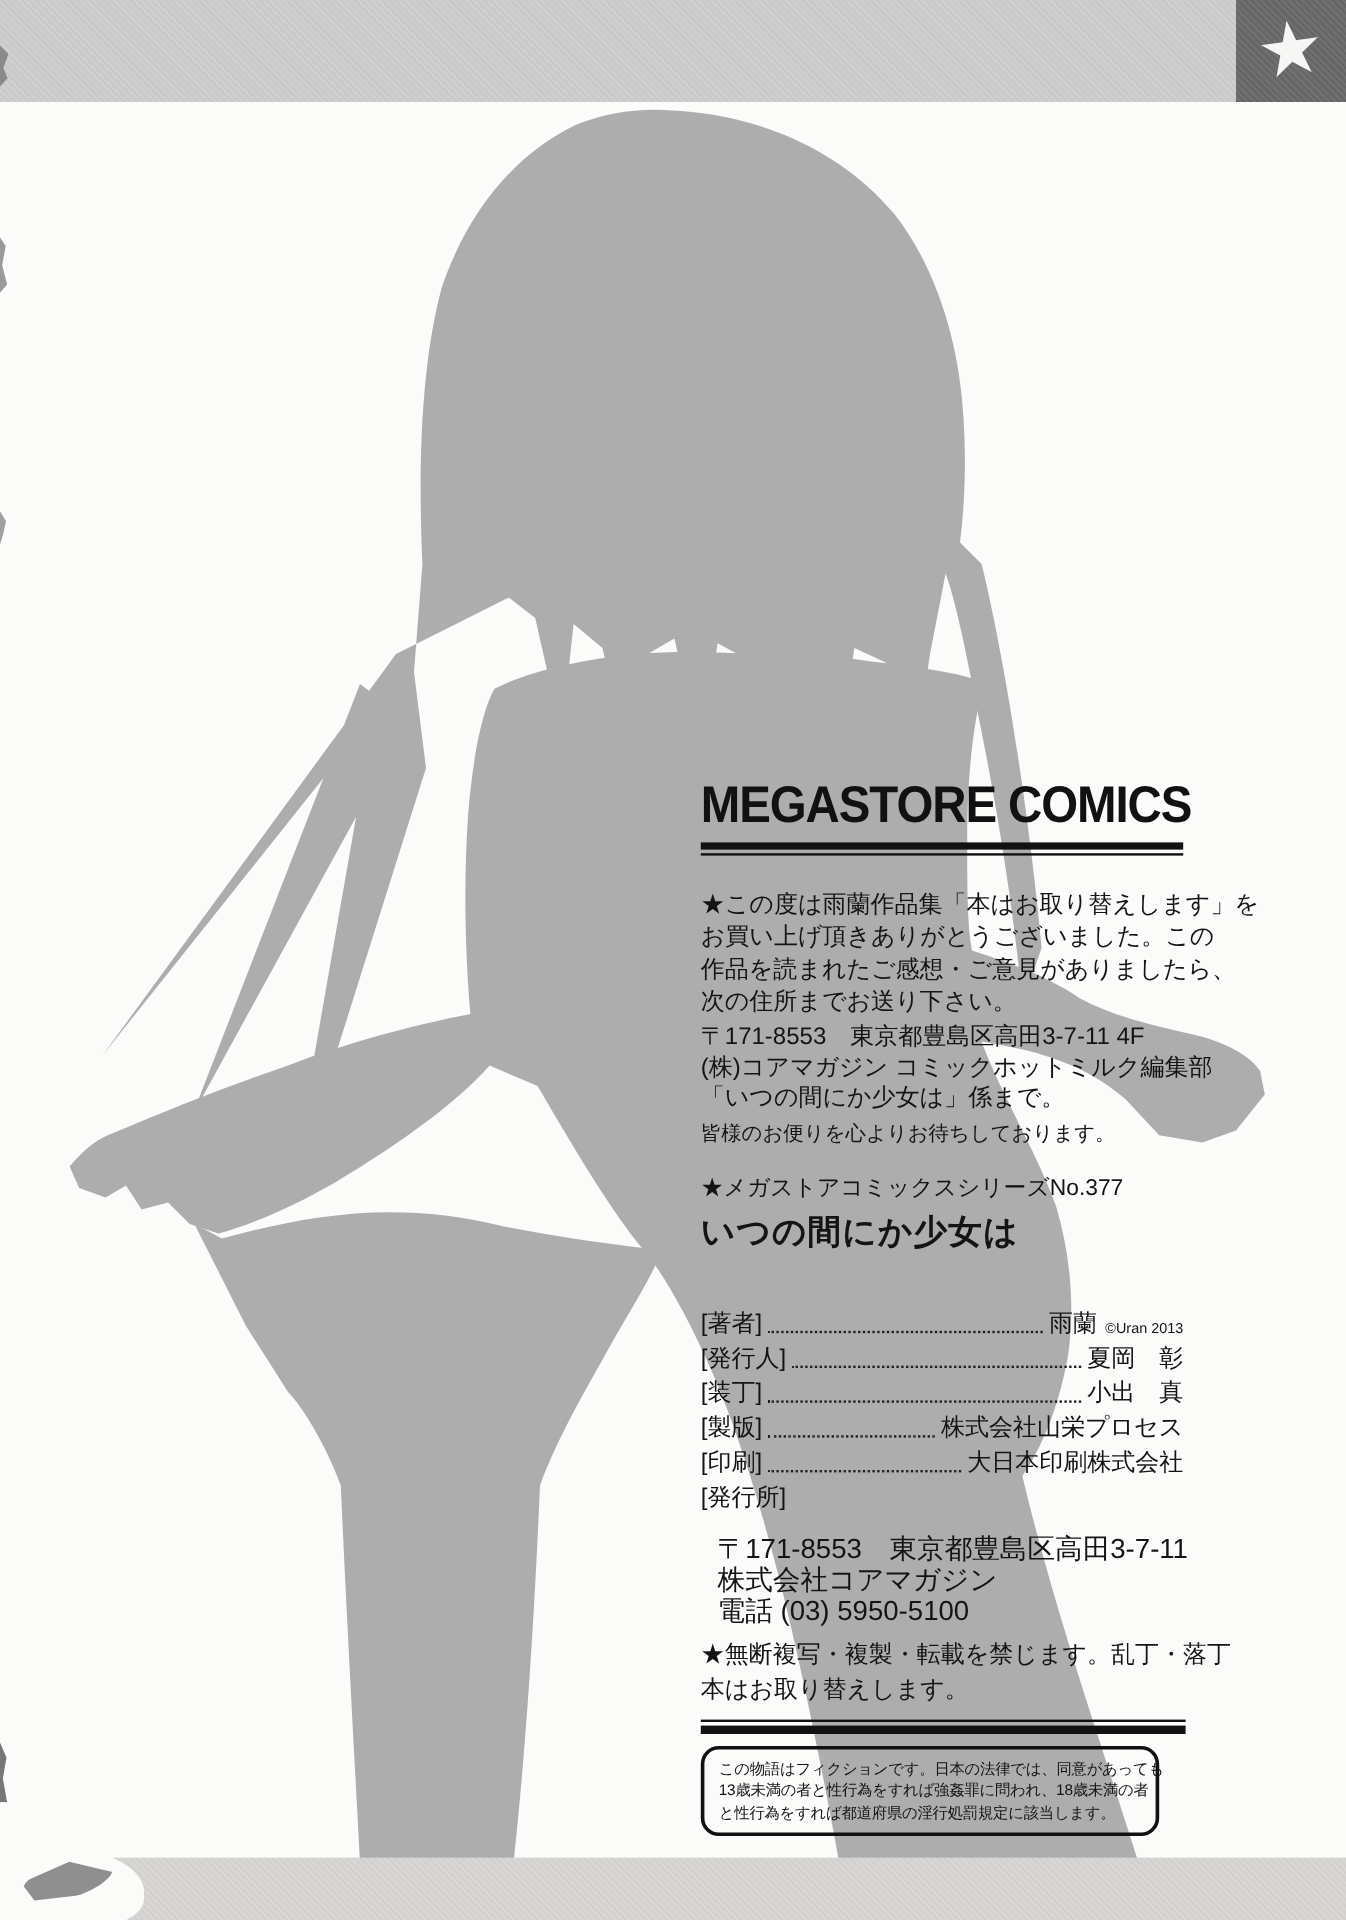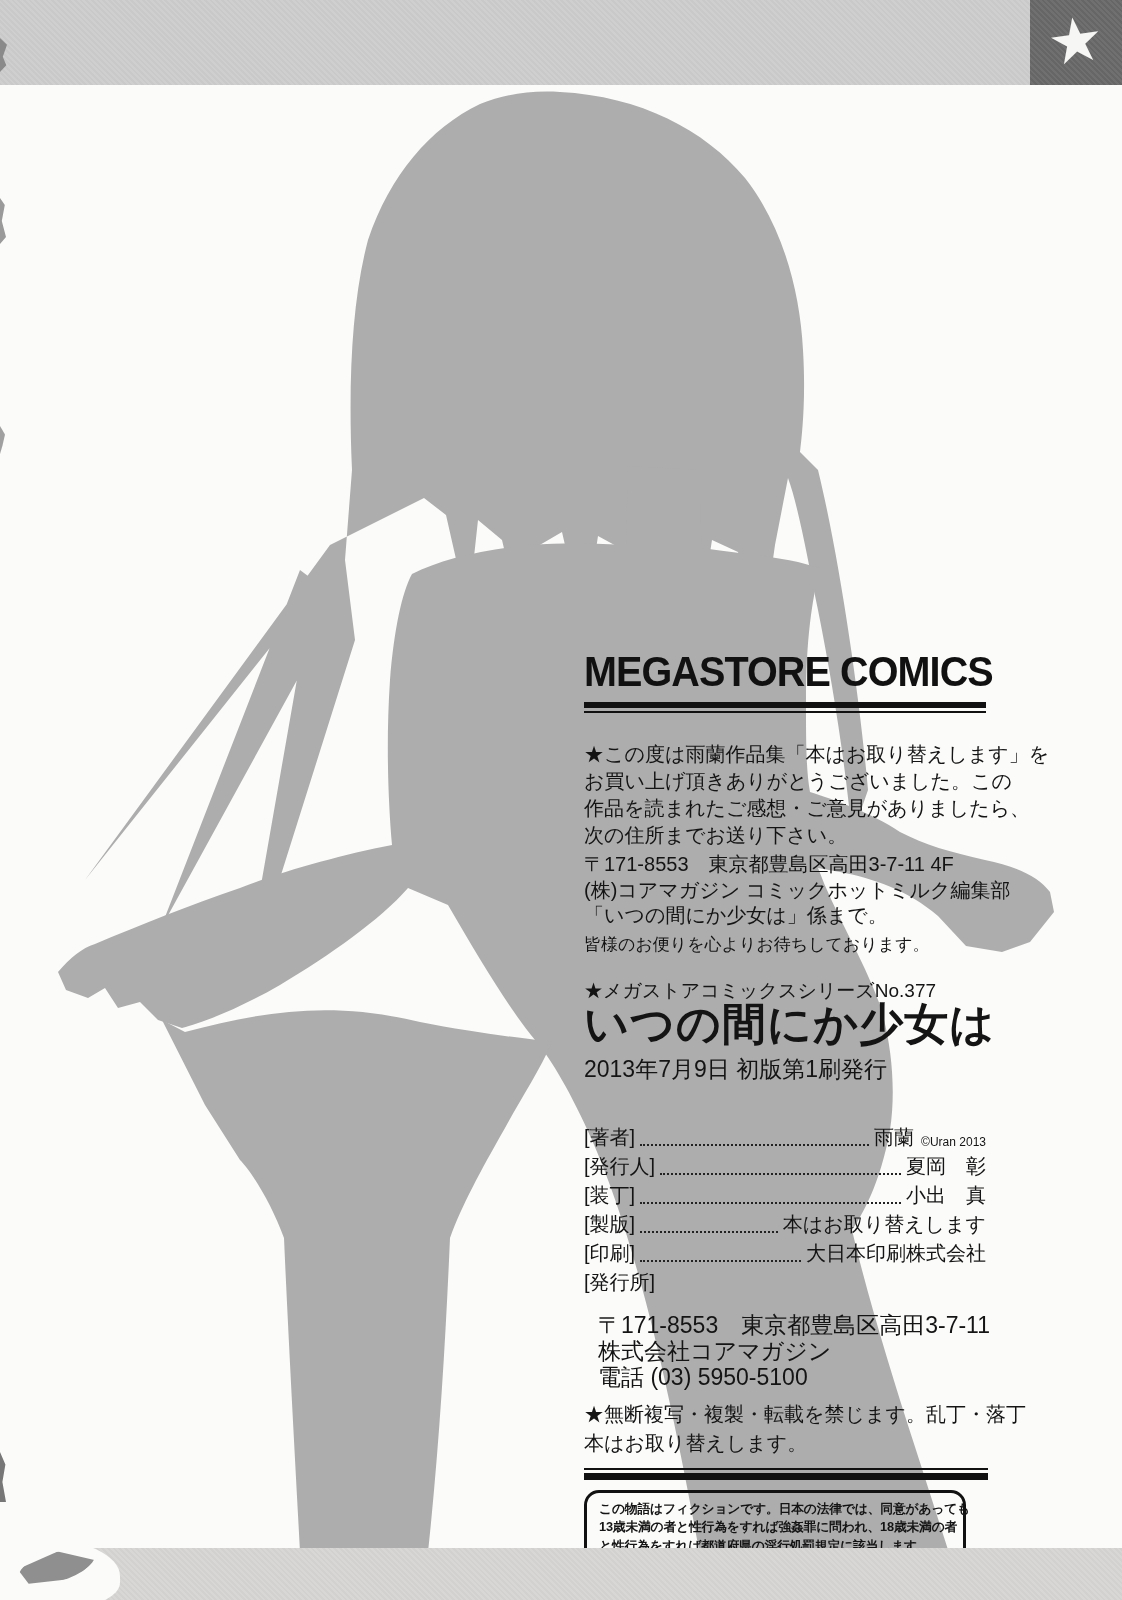--- a/index.html
+++ b/index.html
@@ -48,21 +48,21 @@
   .title-rule{margin-top:8px;width:402px;}
   .title-rule .thick{height:6px;background:#111;}
   .title-rule .thin{height:2px;background:#111;margin-top:3px;}
 
   .thanks{margin-top:28px;font-size:20px;line-height:27px;}
   .editorial{margin-top:3px;font-size:20px;line-height:25.5px;}
   .editorial-closing{margin-top:3px;font-size:17px;line-height:25px;}
 
   .series{margin-top:22px;}
   .series-label{font-size:19px;line-height:24px;}
-  .series-title{font-size:44px;font-weight:600;line-height:44px;margin-top:2px;letter-spacing:1px;font-family:Liberation Mono, monospace;}
+  .series-title{font-size:28px;font-weight:600;line-height:44px;margin-top:2px;letter-spacing:1px;}
   .series-printing{font-size:23px;line-height:30px;margin-top:5px;}
 
   .credits{margin-top:38px;width:402px;}
   .credit-row{display:flex;align-items:flex-end;height:29px;font-size:20px;}
   .credit-label{white-space:nowrap;}
   .leader{flex:1;border-bottom:2.5px dotted #222;margin:0 5px 5px 5px;min-width:10px;}
   .credit-value{white-space:nowrap;}
   .credit-note{font-size:12px;margin-left:7px;padding-bottom:2px;white-space:nowrap;}
 
   .pub-address{margin-top:16px;padding-left:14px;font-size:23px;line-height:26px;font-family:Liberation Sans, sans-serif;}
@@ -70,21 +70,21 @@
   .notice{margin-top:10px;font-size:20px;line-height:29px;}
 
   .bottom-rule{margin-top:10px;width:404px;}
   .bottom-rule .thin{height:2px;background:#111;}
   .bottom-rule .thick{height:7px;background:#111;margin-top:3px;}
 
   .disclaimer-box{
     margin-top:10px;width:352px;
     border:3px solid #111;border-radius:15px;
     padding:7px 12px;background:transparent;
-    font-size:12.8px;line-height:18.5px;font-weight:700;letter-spacing:-.2px;
+    font-size:12.8px;line-height:18.5px;font-weight:400;letter-spacing:-.2px;
   }
 </style>
 </head>
 <body>
 
 <svg class="silhouette-svg" viewBox="0 0 1122 1600" aria-hidden="true">
 
   <path d="
     M560,92
     C640,96 705,130 745,178
@@ -181,21 +181,20 @@
   <div class="editorial">
     <div class="nowrap">〒171-8553　東京都豊島区高田3-7-11 4F</div>
     <div class="nowrap">(株)コアマガジン コミックホットミルク編集部</div>
     <div class="nowrap">「いつの間にか少女は」係まで。</div>
   </div>
   <div class="editorial-closing nowrap">皆様のお便りを心よりお待ちしております。</div>
 
   <div class="series">
     <div class="series-label nowrap">★メガストアコミックスシリーズNo.377</div>
     <div class="series-title nowrap">いつの間にか少女は</div>
-    <div class="series-printing nowrap">2013年7月9日 初版第1刷発行</div>
   </div>
 
   <div class="credits">
     <div class="credit-row">
       <span class="credit-label">[著者]</span>
       <span class="leader"></span>
       <span class="credit-value">雨蘭</span>
       <span class="credit-note">©Uran 2013</span>
     </div>
     <div class="credit-row">
@@ -204,21 +203,21 @@
       <span class="credit-value">夏岡　彰</span>
     </div>
     <div class="credit-row">
       <span class="credit-label">[装丁]</span>
       <span class="leader"></span>
       <span class="credit-value">小出　真</span>
     </div>
     <div class="credit-row">
       <span class="credit-label">[製版]</span>
       <span class="leader"></span>
-      <span class="credit-value">本はお取り替えします</span>
+      <span class="credit-value">株式会社山栄プロセス</span>
     </div>
     <div class="credit-row">
       <span class="credit-label">[印刷]</span>
       <span class="leader"></span>
       <span class="credit-value">大日本印刷株式会社</span>
     </div>
     <div class="credit-row">
       <span class="credit-label">[発行所]</span>
     </div>
   </div>

